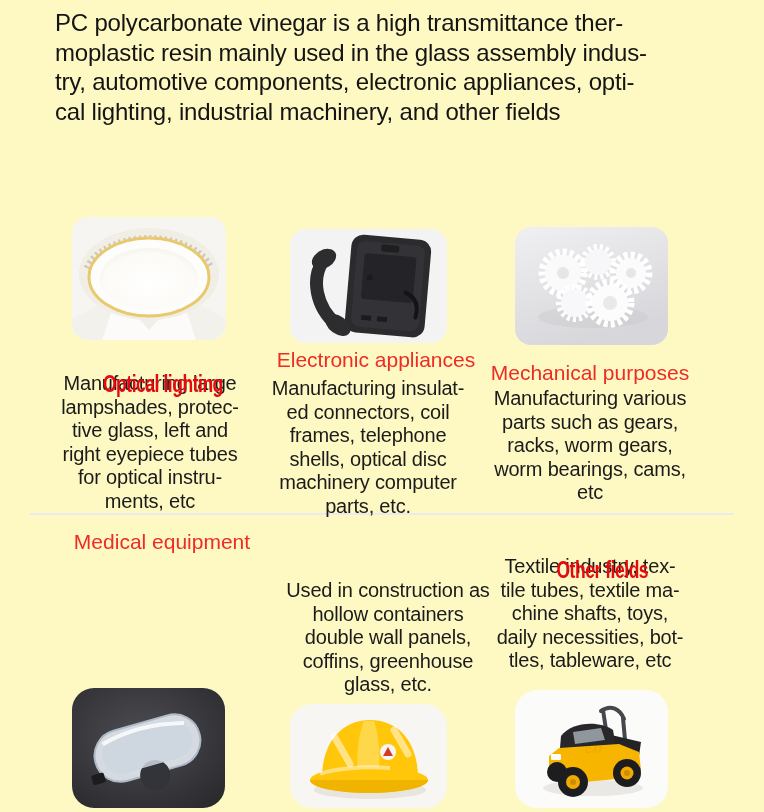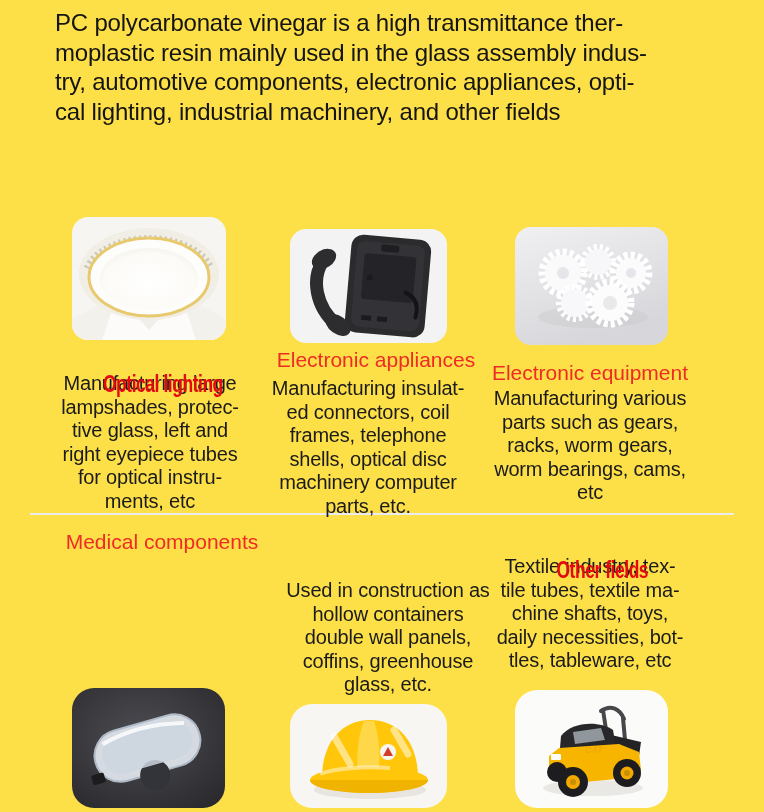--- a/index.html
+++ b/index.html
@@ -1,17 +1,17 @@
 <!DOCTYPE html>
 <html><head>
 <meta charset="utf-8">
 <style>
   html,body{margin:0;padding:0;background:#ffffff;}
   #page{
-    position:relative;width:764px;height:812px;background:#fde047;
+    position:relative;width:764px;height:812px;background:#fef9c3;
     font-family:"Liberation Sans",sans-serif;overflow:hidden;
   }
   .abs{position:absolute;}
   .intro{
     left:55px;top:8px;width:672px;
     font-size:24px;line-height:29.6px;color:#141414;
     white-space:pre;text-align:left;letter-spacing:-0.2px;
   }
   .photo{position:absolute;overflow:hidden;}
   .photo svg{display:block;width:100%;height:100%;}
@@ -127,28 +127,28 @@
   </div>
 
   <div class="abs head-reg txt" style="left:256px;top:348px;width:240px;text-align:center;">Electronic appliances</div>
   <div class="abs desc txt" style="left:243px;top:377px;width:250px;">Manufacturing insulat-
 ed connectors, coil
 frames, telephone
 shells, optical disc
 machinery computer
 parts, etc.</div>
 
-  <div class="abs head-reg txt" style="left:470px;top:361px;width:240px;">Electronic equipment</div>
+  <div class="abs head-reg txt" style="left:470px;top:361px;width:240px;">Mechanical purposes</div>
   <div class="abs desc txt" style="left:465px;top:387px;width:250px;text-align:center;">Manufacturing various
 parts such as gears,
 racks, worm gears,
 worm bearings, cams,
 etc</div>
 
-  <div class="abs head-reg txt" style="left:32px;top:530px;width:260px;">Medical components</div>
+  <div class="abs head-reg txt" style="left:32px;top:530px;width:260px;">Medical equipment</div>
 
   <div class="abs desc txt" style="left:263px;top:579px;width:250px;">Used in construction as
 hollow containers
 double wall panels,
 coffins, greenhouse
 glass, etc.</div>
 
   <div class="abs desc txt" style="left:460px;top:555px;width:260px;">Textile industry, tex-
 tile tubes, textile ma-
 chine shafts, toys,

